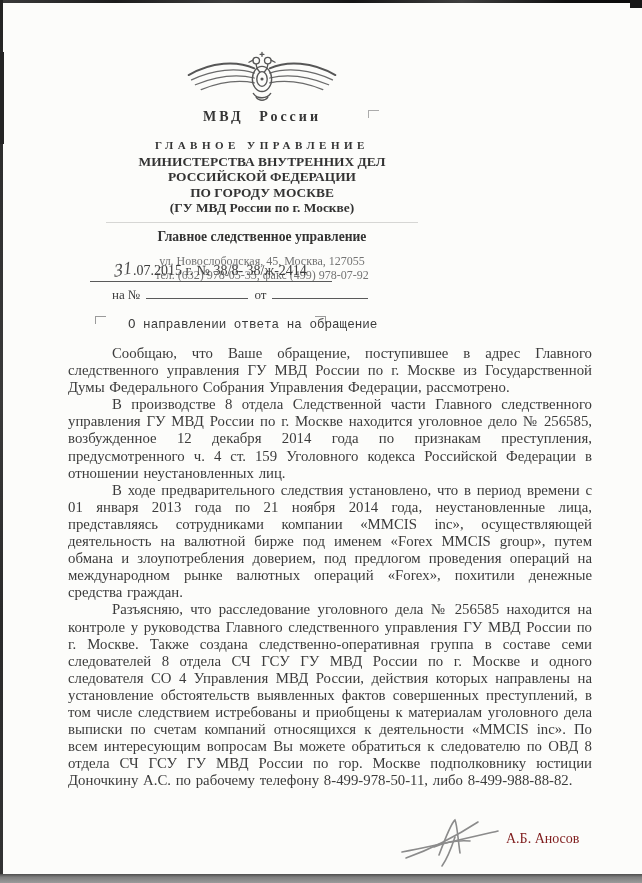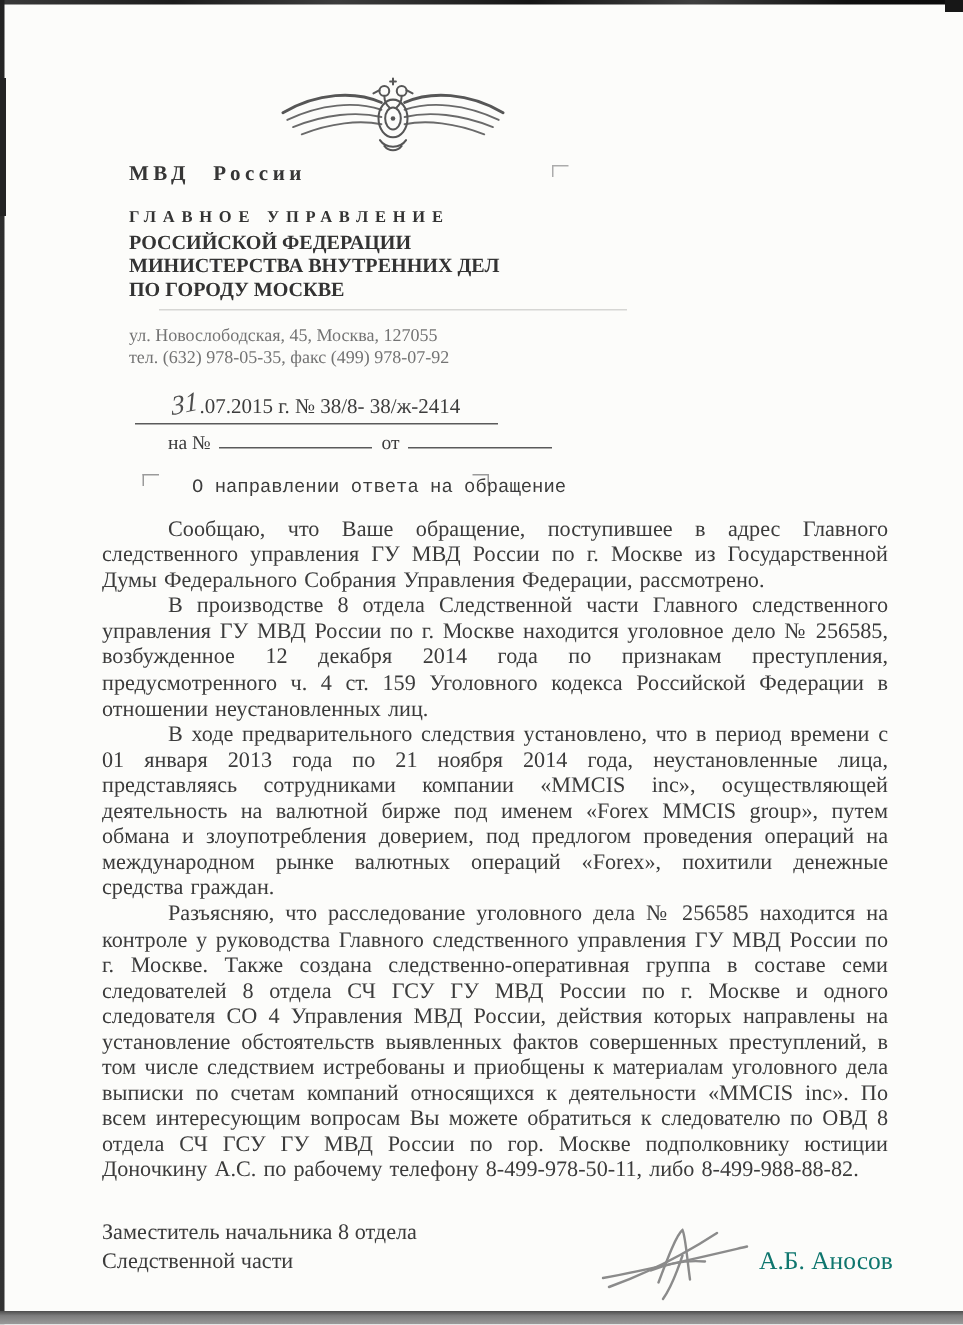--- a/index.html
+++ b/index.html
@@ -18,21 +18,21 @@
   .edge-bottom{position:absolute;left:0;bottom:0;width:642px;height:9px;
     background:linear-gradient(180deg,#4d4d4d 0%,#7d7d7d 35%,#9b9b9b 100%);}
   
   .crop{position:absolute;width:10px;height:7px;}
   .crop.tl{border-left:1.5px solid #9a9a9a;border-top:1.5px solid #9a9a9a;}
   .crop.tr{border-right:1.5px solid #9a9a9a;border-top:1.5px solid #9a9a9a;}
   .crop.m1{left:368px;top:110px;border-color:#ababab;}
   .crop.m2{left:95px;top:316px;}
   .crop.m3{left:315px;top:316px;}
   
-  .letterhead{position:absolute;left:86px;top:50px;width:352px;text-align:left;}
+  .letterhead{position:absolute;left:86px;top:50px;width:352px;text-align:center;}
   .emblem{display:block;margin:0 auto;}
   .org-short{margin-top:3px;font-weight:bold;font-size:14px;letter-spacing:3px;word-spacing:9px;color:#363636;}
   .org-lines{margin-top:13px;font-weight:bold;font-size:13.4px;line-height:15.6px;color:#333;}
   .org-line-0{letter-spacing:4.5px;font-size:11px;}
   .lh-sep{width:312px;margin:6px auto 0;border-top:1px solid #d6d6d4;}
   .division{margin-top:6px;font-weight:bold;font-size:13.6px;color:#333;}
   .addr{margin-top:9px;font-size:12px;line-height:14.5px;color:#737373;}
   
   .date-line{position:absolute;left:90px;top:263px;width:242px;box-sizing:border-box;
     padding:0 0 2px 24px;border-bottom:1.4px solid #5a5a5a;font-size:14px;white-space:nowrap;color:#3c3c3c;}
@@ -43,21 +43,21 @@
   .blank.b1{width:102px;margin:0 6px 0 6px;}
   .blank.b2{width:96px;margin-left:6px;}
   
   .subject{position:absolute;left:128px;top:318px;font-size:12.6px;color:#3c3c3c;font-family:Liberation Mono, monospace;}
   
   .body-text{position:absolute;left:68px;top:345px;width:524px;
     font-size:14.8px;line-height:17.1px;text-align:justify;color:#3b3b3b;}
   .body-text p{margin:0;text-indent:44px;word-spacing:1px;}
   
   .sig-pos{position:absolute;left:68px;top:813px;font-size:14.8px;line-height:18.5px;color:#3b3b3b;}
-  .sig-name{position:absolute;left:506px;top:831px;font-size:17px;color:#0f766e;}
+  .sig-name{position:absolute;left:506px;top:831px;font-size:14px;color:#7f1d1d;}
   .sig-scrawl{position:absolute;left:396px;top:810px;}
 </style>
 </head>
 <body>
 
 <div class="page">
 
   <div class="edge-top"></div>
   <div class="edge-left"></div>
   <div class="edge-left-blob"></div>
@@ -93,49 +93,47 @@
         <ellipse cx="80" cy="30" rx="10" ry="13"></ellipse>
         <ellipse cx="80" cy="30" rx="5.4" ry="7.6"></ellipse>
         <path d="M71,45 C75,51 85,51 89,45" stroke-linecap="round"></path>
         <path d="M74,49 C77,53 83,53 86,49" stroke-linecap="round"></path>
       </g>
       <circle cx="80" cy="30" r="1.6" fill="#565656"></circle>
     </svg>
     <div class="org-short">МВД России</div>
     <div class="org-lines">
       <div class="org-line-0">ГЛАВНОЕ УПРАВЛЕНИЕ</div>
+      <div>МИНИСТЕРСТВА ВНУТРЕННИХ ДЕЛ</div>
       <div>РОССИЙСКОЙ ФЕДЕРАЦИИ</div>
-      <div>МИНИСТЕРСТВА ВНУТРЕННИХ ДЕЛ</div>
       <div>ПО ГОРОДУ МОСКВЕ</div>
+      <div>(ГУ МВД России по г. Москве)</div>
     </div>
     <div class="lh-sep"></div>
+    <div class="division">Главное следственное управление</div>
     <div class="addr">ул. Новослободская, 45, Москва, 127055</div>
     <div class="addr" style="margin-top:0;">тел. (632) 978-05-35, факс (499) 978-07-92</div>
   </div>
 
   <div class="date-line">
     <span class="hand-day">31</span><span>.07.2015 г. № 38/8- 38/ж-2414</span>
   </div>
   <div class="reply-line">
     <span>на №</span><span class="blank b1"></span><span>от</span><span class="blank b2"></span>
   </div>
 
   <div class="subject">О направлении ответа на обращение</div>
 
   <div class="body-text">
     <p>Сообщаю, что Ваше обращение, поступившее в адрес Главного следственного управления ГУ МВД России по г. Москве из Государственной Думы Федерального Собрания Управления Федерации, рассмотрено.</p>
     <p>В производстве 8 отдела Следственной части Главного следственного управления ГУ МВД России по г. Москве находится уголовное дело № 256585, возбужденное 12 декабря 2014 года по признакам преступления, предусмотренного ч. 4 ст. 159 Уголовного кодекса Российской Федерации в отношении неустановленных лиц.</p>
     <p>В ходе предварительного следствия установлено, что в период времени с 01 января 2013 года по 21 ноября 2014 года, неустановленные лица, представляясь сотрудниками компании «MMCIS inc», осуществляющей деятельность на валютной бирже под именем «Forex MMCIS group», путем обмана и злоупотребления доверием, под предлогом проведения операций на международном рынке валютных операций «Forex», похитили денежные средства граждан.</p>
     <p>Разъясняю, что расследование уголовного дела № 256585 находится на контроле у руководства Главного следственного управления ГУ МВД России по г. Москве. Также создана следственно-оперативная группа в составе семи следователей 8 отдела СЧ ГСУ ГУ МВД России по г. Москве и одного следователя СО 4 Управления МВД России, действия которых направлены на установление обстоятельств выявленных фактов совершенных преступлений, в том числе следствием истребованы и приобщены к материалам уголовного дела выписки по счетам компаний относящихся к деятельности «MMCIS inc». По всем интересующим вопросам Вы можете обратиться к следователю по ОВД 8 отдела СЧ ГСУ ГУ МВД России по гор. Москве подполковнику юстиции Доночкину А.С. по рабочему телефону 8-499-978-50-11, либо 8-499-988-88-82.</p>
   </div>
 
-  <div class="sig-pos">
-    <div>Заместитель начальника 8 отдела</div>
-    <div>Следственной части</div>
-  </div>
   <svg class="sig-scrawl" width="112" height="60" viewBox="0 0 112 60" fill="none">
     <g stroke="#8b8b8b" stroke-width="1.6" stroke-linecap="round">
       <path d="M6,42 C34,37 72,28 102,21"></path>
       <path d="M10,48 C35,39 62,25 82,12"></path>
       <path d="M43,45 C49,29 55,13 59,10 C61,14 62,29 64,43"></path>
       <path d="M38,37 C50,32 63,30 74,31"></path>
       <path d="M59,27 C55,39 51,49 46,56"></path>
     </g>
   </svg>
   <div class="sig-name">А.Б. Аносов</div>

